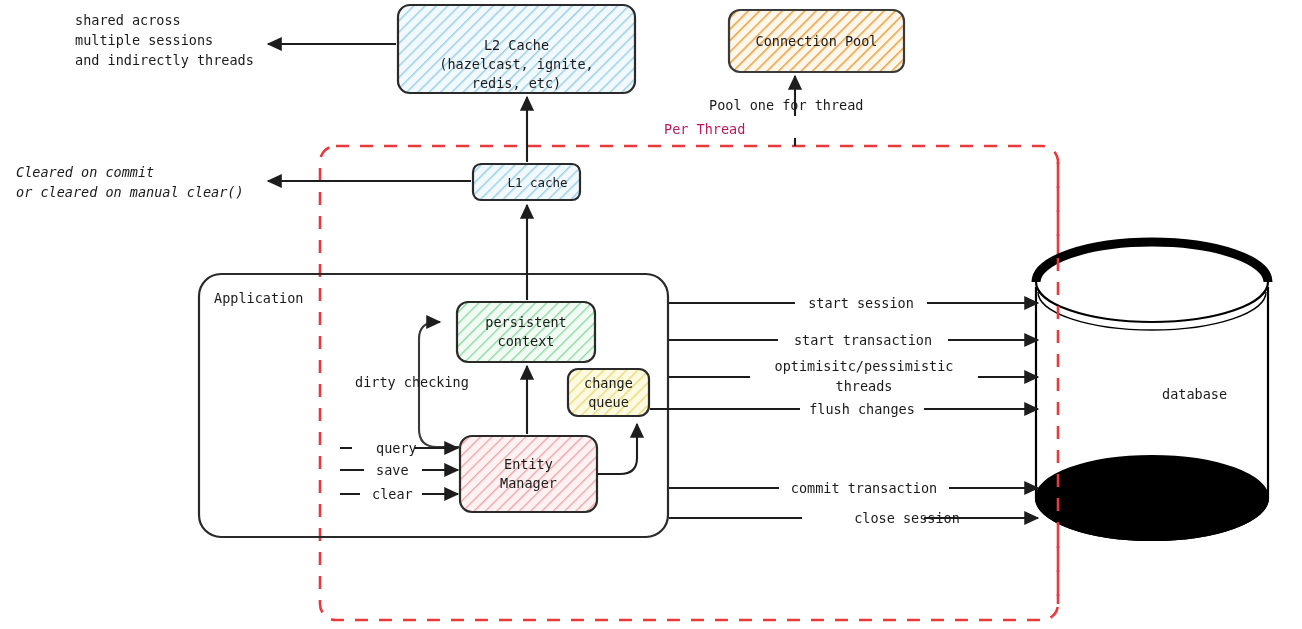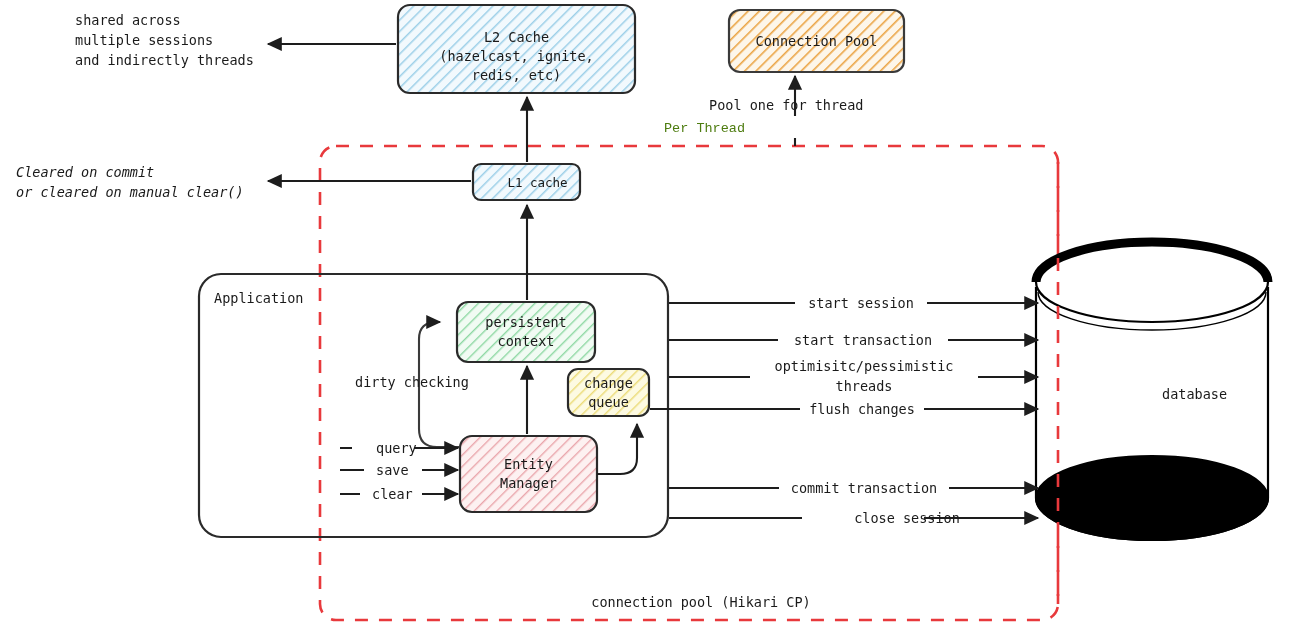--- a/index.html
+++ b/index.html
@@ -37,21 +37,21 @@
     align-items: center;
     justify-content: center;
     text-align: center;
     font-family: "DejaVu Sans Mono", monospace;
     font-size: 13.5px;
     color: #1a1a1a;
     line-height: 19px;
     white-space: pre;
     pointer-events: none;
   }
-  .green-note { color: #4d7c0f; font-family: Liberation Mono, monospace; }
+  .green-note { color: #be185d; }
 </style>
 </head>
 <body>
 
 <div id="canvas">
 
   <svg class="layer" viewBox="0 0 1302 629">
     <defs>
       <pattern id="hatch-blue" width="8" height="8" patternTransform="rotate(45)" patternUnits="userSpaceOnUse">
         <rect width="8" height="8" fill="#f2f9fd"></rect>
@@ -169,21 +169,21 @@
     <rect x="556" y="590" width="290" height="22" fill="#ffffff"></rect>
   </svg>
 
   <div class="txt italic" style="left:16px; top:162px;">Cleared on commit
 or cleared on manual clear()</div>
 
   <div class="txt" style="left:75px; top:10px;">shared across
 multiple sessions
 and indirectly threads</div>
 
-  <div class="boxlabel" style="left:398px; top:12px; width:237px; height:88px;">L2 Cache
+  <div class="boxlabel" style="left:398px; top:20px; width:237px; height:88px;">L2 Cache
 (hazelcast, ignite,
 redis, etc)</div>
 
   <div class="boxlabel" style="left:729px; top:10px; width:175px; height:62px;">Connection Pool</div>
 
   <div class="txt" style="left:709px; top:95px;">Pool one for thread</div>
 
   <div class="txt green-note" style="left:664px; top:119px;">Per Thread</div>
 
   <div class="boxlabel" style="left:473px; top:164px; width:129px; height:36px; font-size:12.5px;">L1 cache</div>
@@ -208,15 +208,14 @@
   <div class="txt center" style="left:795px; top:293px; width:132px;">start session</div>
   <div class="txt center" style="left:778px; top:330px; width:170px;">start transaction</div>
   <div class="txt center" style="left:750px; top:356px; width:228px;">optimisitc/pessimistic
 threads</div>
   <div class="txt center" style="left:800px; top:399px; width:124px;">flush changes</div>
   <div class="txt center" style="left:779px; top:478px; width:170px;">commit transaction</div>
   <div class="txt center" style="left:846px; top:508px; width:122px;">close session</div>
 
   <div class="txt" style="left:1118px; top:384px;margin-left:44px;">database</div>
 
-  <div class="txt center" style="left:556px; top:592px; width:290px;">connection pool (Hikari CP)</div>
 
 </div>
 
 </body></html>

